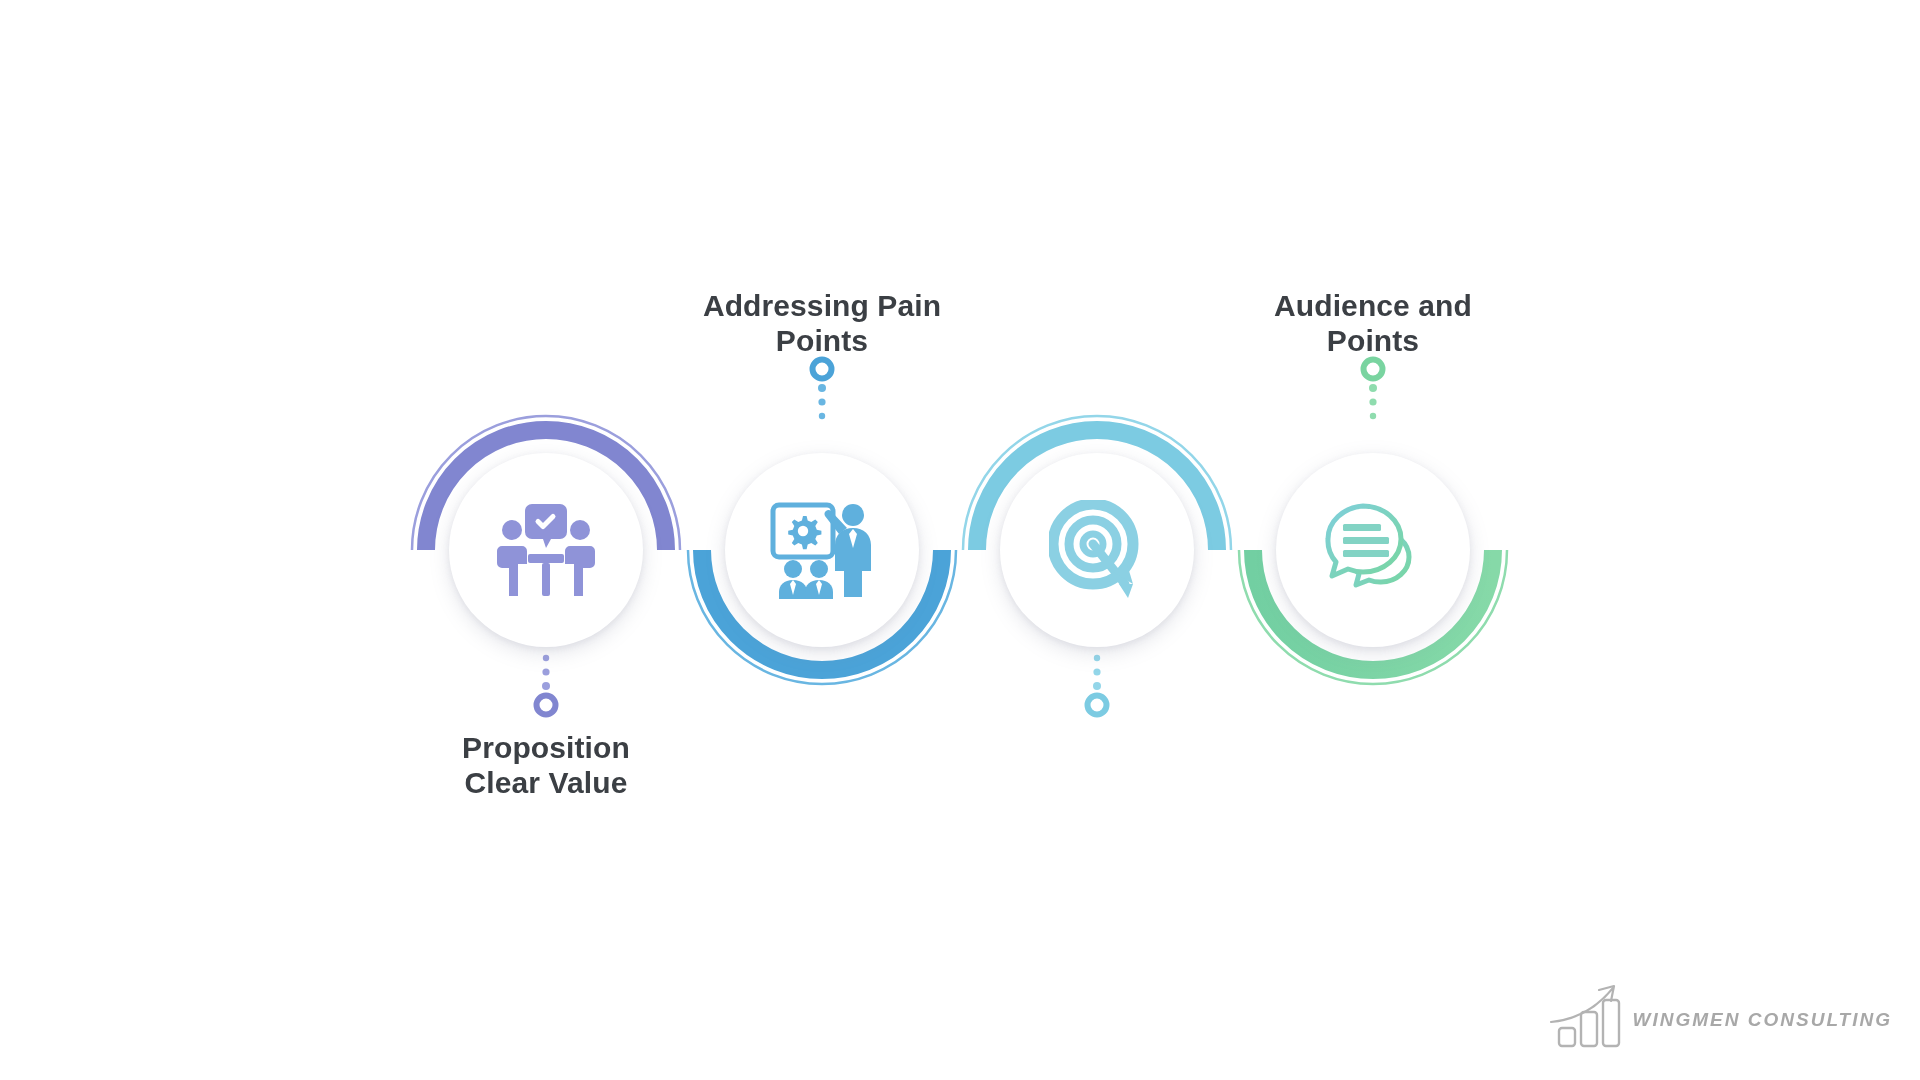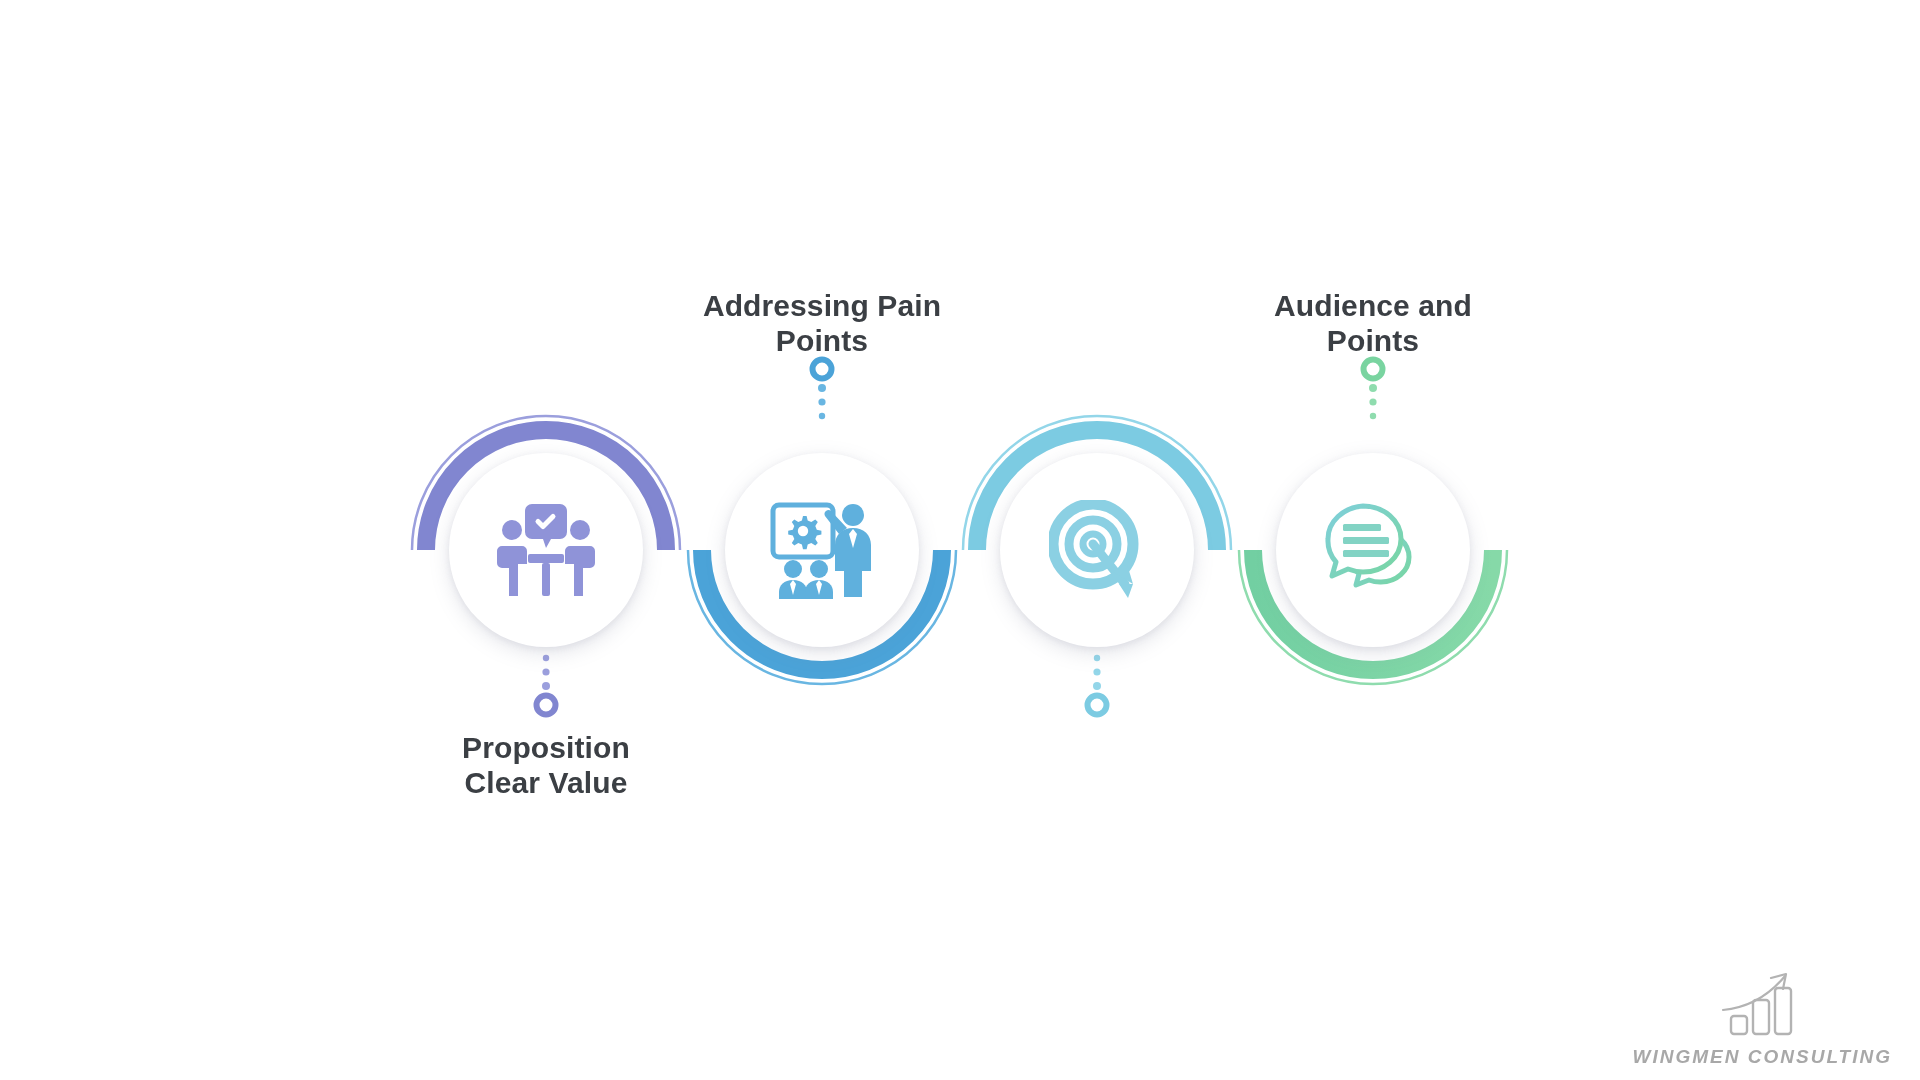--- a/index.html
+++ b/index.html
@@ -49,22 +49,22 @@
     font-weight:700;
     line-height:1.18;
     letter-spacing:.1px;
     z-index:5;
   }
   .label.below{ top:180px; }
   .label.above{ top:-262px; }
 
   
   #brand{
-    position:absolute; right:28px; bottom:12px;
-    display:flex; flex-direction:column; align-items:center;
+    position:absolute; right:28px; bottom:22px;
+    display:flex; align-items:center;
     z-index:6;
   }
   #brand .mark{ margin-bottom:2px; }
   #brand .wordmark{
     font-family:"Liberation Sans", sans-serif;
     font-weight:700; font-style:italic;
     font-size:19px; letter-spacing:2.0px;
     color:#a8a8a8; white-space:nowrap;
   }
 </style>

